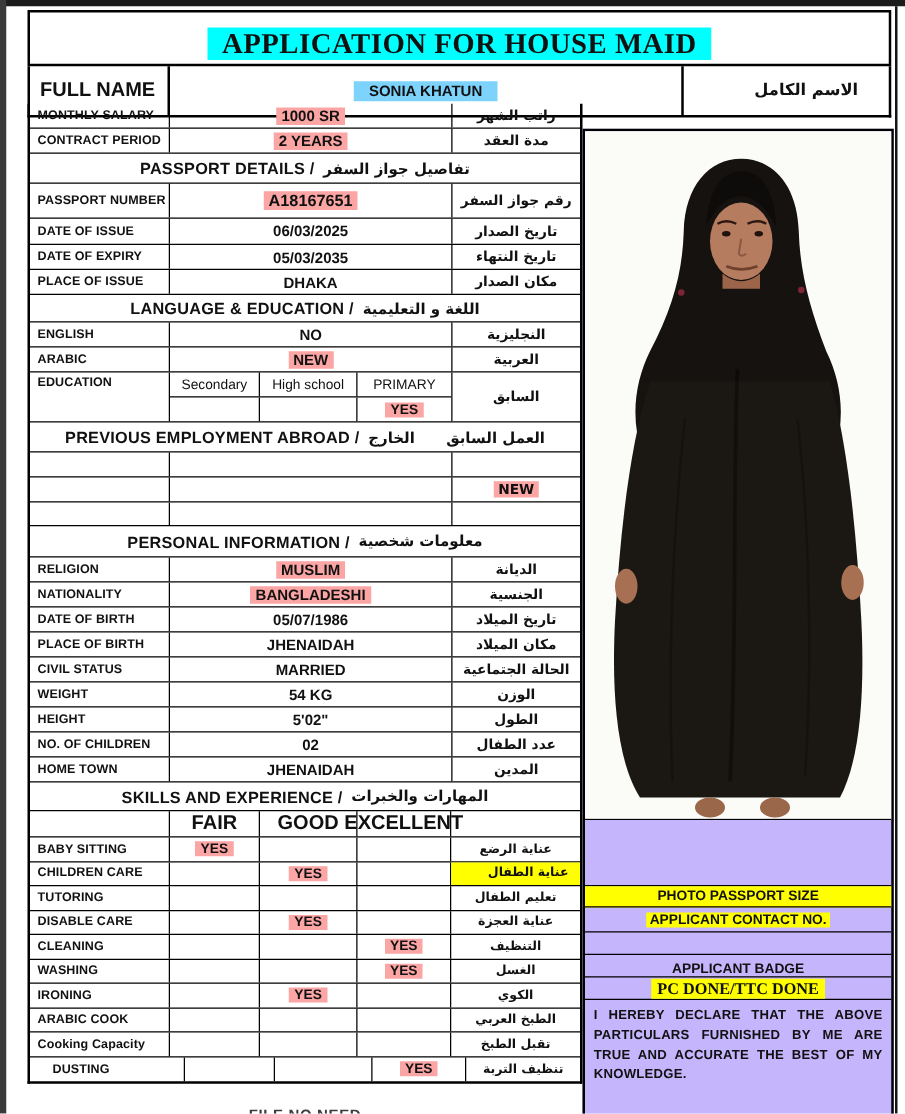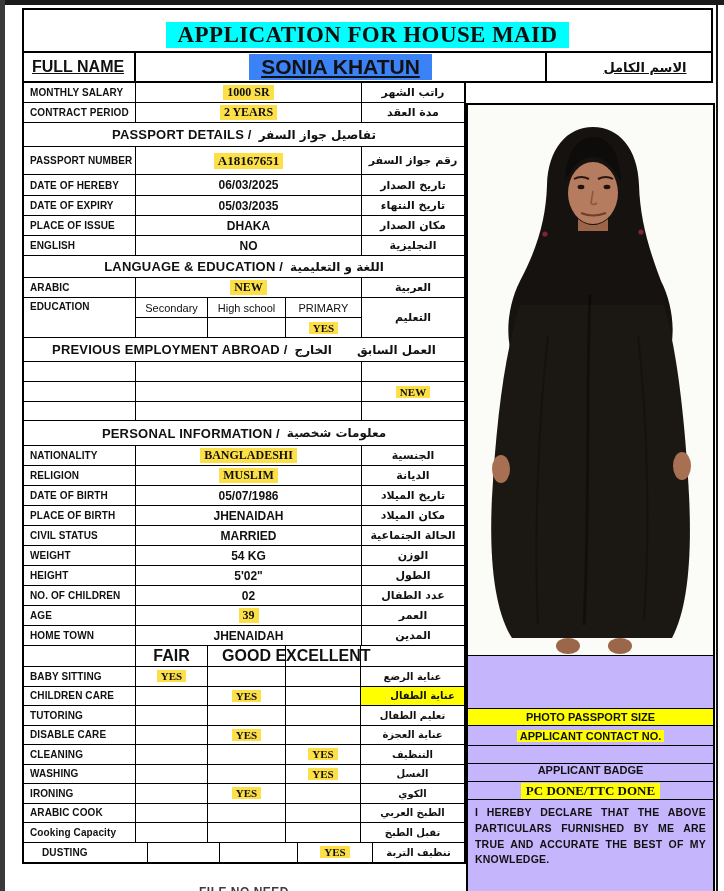--- a/index.html
+++ b/index.html
@@ -7,47 +7,47 @@
         font-family:"Liberation Sans",sans-serif;color:#111;}
   .topbar{position:absolute;left:0;top:0;width:724px;height:5px;background:#1b1b1b;}
   .leftstrip{position:absolute;left:0;top:0;width:5px;height:891px;background:#3a3a3a;}
   .rightline{position:absolute;left:716px;top:5px;width:2px;height:886px;background:#151515;}
 
   .titlebox{position:absolute;left:22px;top:8px;width:691px;height:45px;border:2px solid #000;
             box-sizing:border-box;display:flex;justify-content:center;align-items:flex-start;padding-top:12px;}
   .title{font-family:"Liberation Serif",serif;font-weight:bold;font-size:23px;background:#00ffff;
          padding:0 12px;letter-spacing:.4px;white-space:nowrap;}
 
-  .fnrow{position:absolute;left:22px;top:53px;width:691px;height:30px;border:2px solid #000;border-top:none;
-         box-sizing:border-box;display:flex;text-decoration:underline;}
+  .fnrow{position:absolute;left:22px;top:53px;width:691px;height:41px;border:2px solid #000;border-top:none;
+         box-sizing:border-box;display:flex;}
   .fn-label{width:112px;border-right:2px solid #000;display:flex;align-items:center;padding-left:8px;
             font-weight:bold;font-size:16px;box-sizing:border-box;}
   .fn-value{width:411px;border-right:2px solid #000;display:flex;align-items:center;justify-content:center;
             box-sizing:border-box;}
-  .fn-value .big{font-size:21px;font-weight:bold;background:#3b82f6;padding:1px 12px;}
+  .fn-value .big{font-size:12px;font-weight:bold;background:#7dd3fc;padding:1px 12px;}
   .fn-ar{flex:1;display:flex;align-items:center;justify-content:center;font-size:13px;font-weight:bold;
          font-family:"DejaVu Sans",sans-serif;margin-left:32px;}
 
   .ltable{position:absolute;left:22px;top:83px;width:444px;box-sizing:border-box;
           border-left:2px solid #000;border-right:2px solid #000;border-bottom:2px solid #000;}
   .row{display:flex;box-sizing:border-box;border-bottom:1px solid #000;align-items:stretch;}
   .row.last{border-bottom:none;margin-left:12px;}
   .h19_5{height:19.5px}.h20{height:20px}.h21{height:21px}.h22{height:22px}.h23{height:23px}
   .h24{height:24px}.h25{height:25px}.h28{height:28px}.h40{height:40px}.h19{height:19px}
 
   .c-label{width:112px;border-right:1px solid #000;font-weight:bold;font-size:10px;display:flex;
            align-items:center;padding-left:6px;box-sizing:border-box;letter-spacing:.1px;text-align:right;}
   .c-value{width:226px;border-right:1px solid #000;display:flex;align-items:center;justify-content:center;
            font-weight:bold;font-size:12px;box-sizing:border-box;}
   .c-value.bigval{font-size:13px;}
   .c-ar{flex:1;display:flex;align-items:center;justify-content:center;font-size:11px;font-weight:bold;
         font-family:"DejaVu Sans",sans-serif;box-sizing:border-box;}
   .c-ar.ar-sm{font-size:10px;}
   .cell-hl{background:#ffff00;padding-left:20px;}
-  .hl{background:#fde047;padding:0 4px;font-family:Liberation Serif, serif;}
+  .hl{background:#fca5a5;padding:0 4px;}
 
   .hdr{display:flex;align-items:center;justify-content:center;gap:7px;font-weight:bold;}
   .hdr .en{font-size:13px;letter-spacing:.2px;}
   .hdr .ar{font-size:12px;font-family:"DejaVu Sans",sans-serif;}
 
   .tl{align-items:flex-start;padding-top:3px;}
   .edu-mid{display:flex;flex-direction:column;width:226px;border-right:1px solid #000;box-sizing:border-box;}
   .edu-line{display:flex;flex:1;border-bottom:1px solid #000;box-sizing:border-box;}
   .edu-line.lastline{border-bottom:none;}
   .edu-c{display:flex;align-items:center;justify-content:center;font-size:11px;border-right:1px solid #000;
@@ -66,21 +66,21 @@
   .rcol{position:absolute;left:466px;top:103px;width:249px;border:2px solid #000;box-sizing:border-box;background:#c4b5fd;}
   .photo-cell{height:551px;border-bottom:1px solid #000;box-sizing:border-box;overflow:hidden;background:#fbfbf8;}
   .photo-cell svg{display:block;}
   .spacer-cell{height:53px;border-bottom:1px solid #000;box-sizing:border-box;}
   .caption-row{height:17px;background:#ffff00;border-bottom:1px solid #000;box-sizing:border-box;display:flex;
                align-items:center;justify-content:center;font-weight:bold;font-size:11px;}
   .contact-row{height:20px;border-bottom:1px solid #000;box-sizing:border-box;display:flex;align-items:center;
                justify-content:center;}
   .contact-row span{font-weight:bold;font-size:11px;background:#ffff00;padding:0 3px;}
   .blank-row{height:18px;border-bottom:1px solid #000;box-sizing:border-box;}
-  .badge-row{height:18px;border-bottom:1px solid #000;box-sizing:border-box;display:flex;align-items:flex-start;
+  .badge-row{height:18px;border-bottom:1px solid #000;box-sizing:border-box;display:flex;align-items:flex-end;
              justify-content:center;font-weight:bold;font-size:11px;}
   .pc-row{height:18px;border-bottom:1px solid #000;box-sizing:border-box;display:flex;align-items:center;
           justify-content:center;}
   .pc-row span{font-family:"Liberation Serif",serif;font-weight:bold;font-size:13px;background:#ffff00;padding:0 5px;}
   .decl{height:99px;box-sizing:border-box;padding:5px 7px;font-size:10.5px;font-weight:bold;
         text-align:justify;line-height:1.5;letter-spacing:.2px;}
 
   .filenote{position:absolute;left:22px;top:885px;width:444px;text-align:center;font-weight:bold;
             font-size:12px;color:#3c3c3c;letter-spacing:.5px;}
 </style>
@@ -127,52 +127,52 @@
     </div>
 
     <div class="row h28">
       <div class="c-label">PASSPORT NUMBER</div>
       <div class="c-value bigval">
           <span class="hl">A18167651</span>
         </div>
       <div class="c-ar">رقم جواز السفر</div>
     </div>
     <div class="row h21">
-      <div class="c-label">DATE OF HEREBY</div>
+      <div class="c-label">DATE OF ISSUE</div>
       <div class="c-value">
           <span>06/03/2025</span>
         </div>
       <div class="c-ar">تاريخ الصدار</div>
     </div>
     <div class="row h20">
       <div class="c-label">DATE OF EXPIRY</div>
       <div class="c-value">
           <span>05/03/2035</span>
         </div>
       <div class="c-ar">تاريخ النتهاء</div>
     </div>
     <div class="row h20">
       <div class="c-label">PLACE OF ISSUE</div>
       <div class="c-value">
           <span>DHAKA</span>
         </div>
       <div class="c-ar">مكان الصدار</div>
-    </div>
-
-    <div class="row h20">
-      <div class="c-label">ENGLISH</div>
-      <div class="c-value">
-          <span>NO</span>
-        </div>
-      <div class="c-ar">النجليزية</div>
     </div>
 
     <div class="row hdr h22">
       <span class="en">LANGUAGE &amp; EDUCATION /</span>
       <span class="ar">اللغة و التعليمية</span>
+    </div>
+
+    <div class="row h20">
+      <div class="c-label">ENGLISH</div>
+      <div class="c-value">
+          <span>NO</span>
+        </div>
+      <div class="c-ar">النجليزية</div>
     </div>
     <div class="row h20">
       <div class="c-label">ARABIC</div>
       <div class="c-value">
           <span class="hl">NEW</span>
         </div>
       <div class="c-ar">العربية</div>
     </div>
 
     <div class="row h40">
@@ -188,21 +188,21 @@
               <span></span>
             </div>
           <div class="edu-c w77">
               <span></span>
             </div>
           <div class="edu-c flex1 noborder">
               <span class="hl">YES</span>
             </div>
         </div>
       </div>
-      <div class="c-ar">التعليم</div>
+      <div class="c-ar">السابق</div>
     </div>
 
     <div class="row hdr h24">
       <span class="en">PREVIOUS EMPLOYMENT ABROAD /</span>
       <span class="ar">العمل السابق &nbsp;&nbsp;&nbsp;&nbsp; الخارج</span>
     </div>
 
     <div class="row h20">
       <div class="c-label"></div>
       <div class="c-value">
@@ -230,34 +230,34 @@
           <span></span>
         </div>
     </div>
 
     <div class="row hdr h25">
       <span class="en">PERSONAL INFORMATION /</span>
       <span class="ar">معلومات شخصية</span>
     </div>
 
     <div class="row h20">
+      <div class="c-label">RELIGION</div>
+      <div class="c-value">
+          <span class="hl">MUSLIM</span>
+        </div>
+      <div class="c-ar">الديانة</div>
+    </div>
+    <div class="row h20">
       <div class="c-label">NATIONALITY</div>
       <div class="c-value">
           <span class="hl">BANGLADESHI</span>
         </div>
       <div class="c-ar">الجنسية</div>
     </div>
     <div class="row h20">
-      <div class="c-label">RELIGION</div>
-      <div class="c-value">
-          <span class="hl">MUSLIM</span>
-        </div>
-      <div class="c-ar">الديانة</div>
-    </div>
-    <div class="row h20">
       <div class="c-label">DATE OF BIRTH</div>
       <div class="c-value">
           <span>05/07/1986</span>
         </div>
       <div class="c-ar">تاريخ الميلاد</div>
     </div>
     <div class="row h20">
       <div class="c-label">PLACE OF BIRTH</div>
       <div class="c-value">
           <span>JHENAIDAH</span>
@@ -286,34 +286,31 @@
       <div class="c-ar">الطول</div>
     </div>
     <div class="row h20">
       <div class="c-label">NO. OF CHILDREN</div>
       <div class="c-value">
           <span>02</span>
         </div>
       <div class="c-ar">عدد الطفال</div>
     </div>
     <div class="row h20">
-      <div class="c-label">AGE</div>
-      <div class="c-value">
-          <span class="hl">39</span>
-        </div>
-      <div class="c-ar">العمر</div>
-    </div>
-    <div class="row h20">
       <div class="c-label">HOME TOWN</div>
       <div class="c-value">
           <span>JHENAIDAH</span>
         </div>
       <div class="c-ar">المدين</div>
     </div>
 
+    <div class="row hdr h23">
+      <span class="en">SKILLS AND EXPERIENCE /</span>
+      <span class="ar">المهارات والخبرات</span>
+    </div>
 
     <div class="row h21">
       <div class="g-blank"></div>
       <div class="g-c w71">FAIR</div>
       <div class="g-c w77">GOOD</div>
       <div class="g-c w75">EXCELLENT</div>
       <div class="c-ar"></div>
     </div>
 
     <div class="row h19_5">

